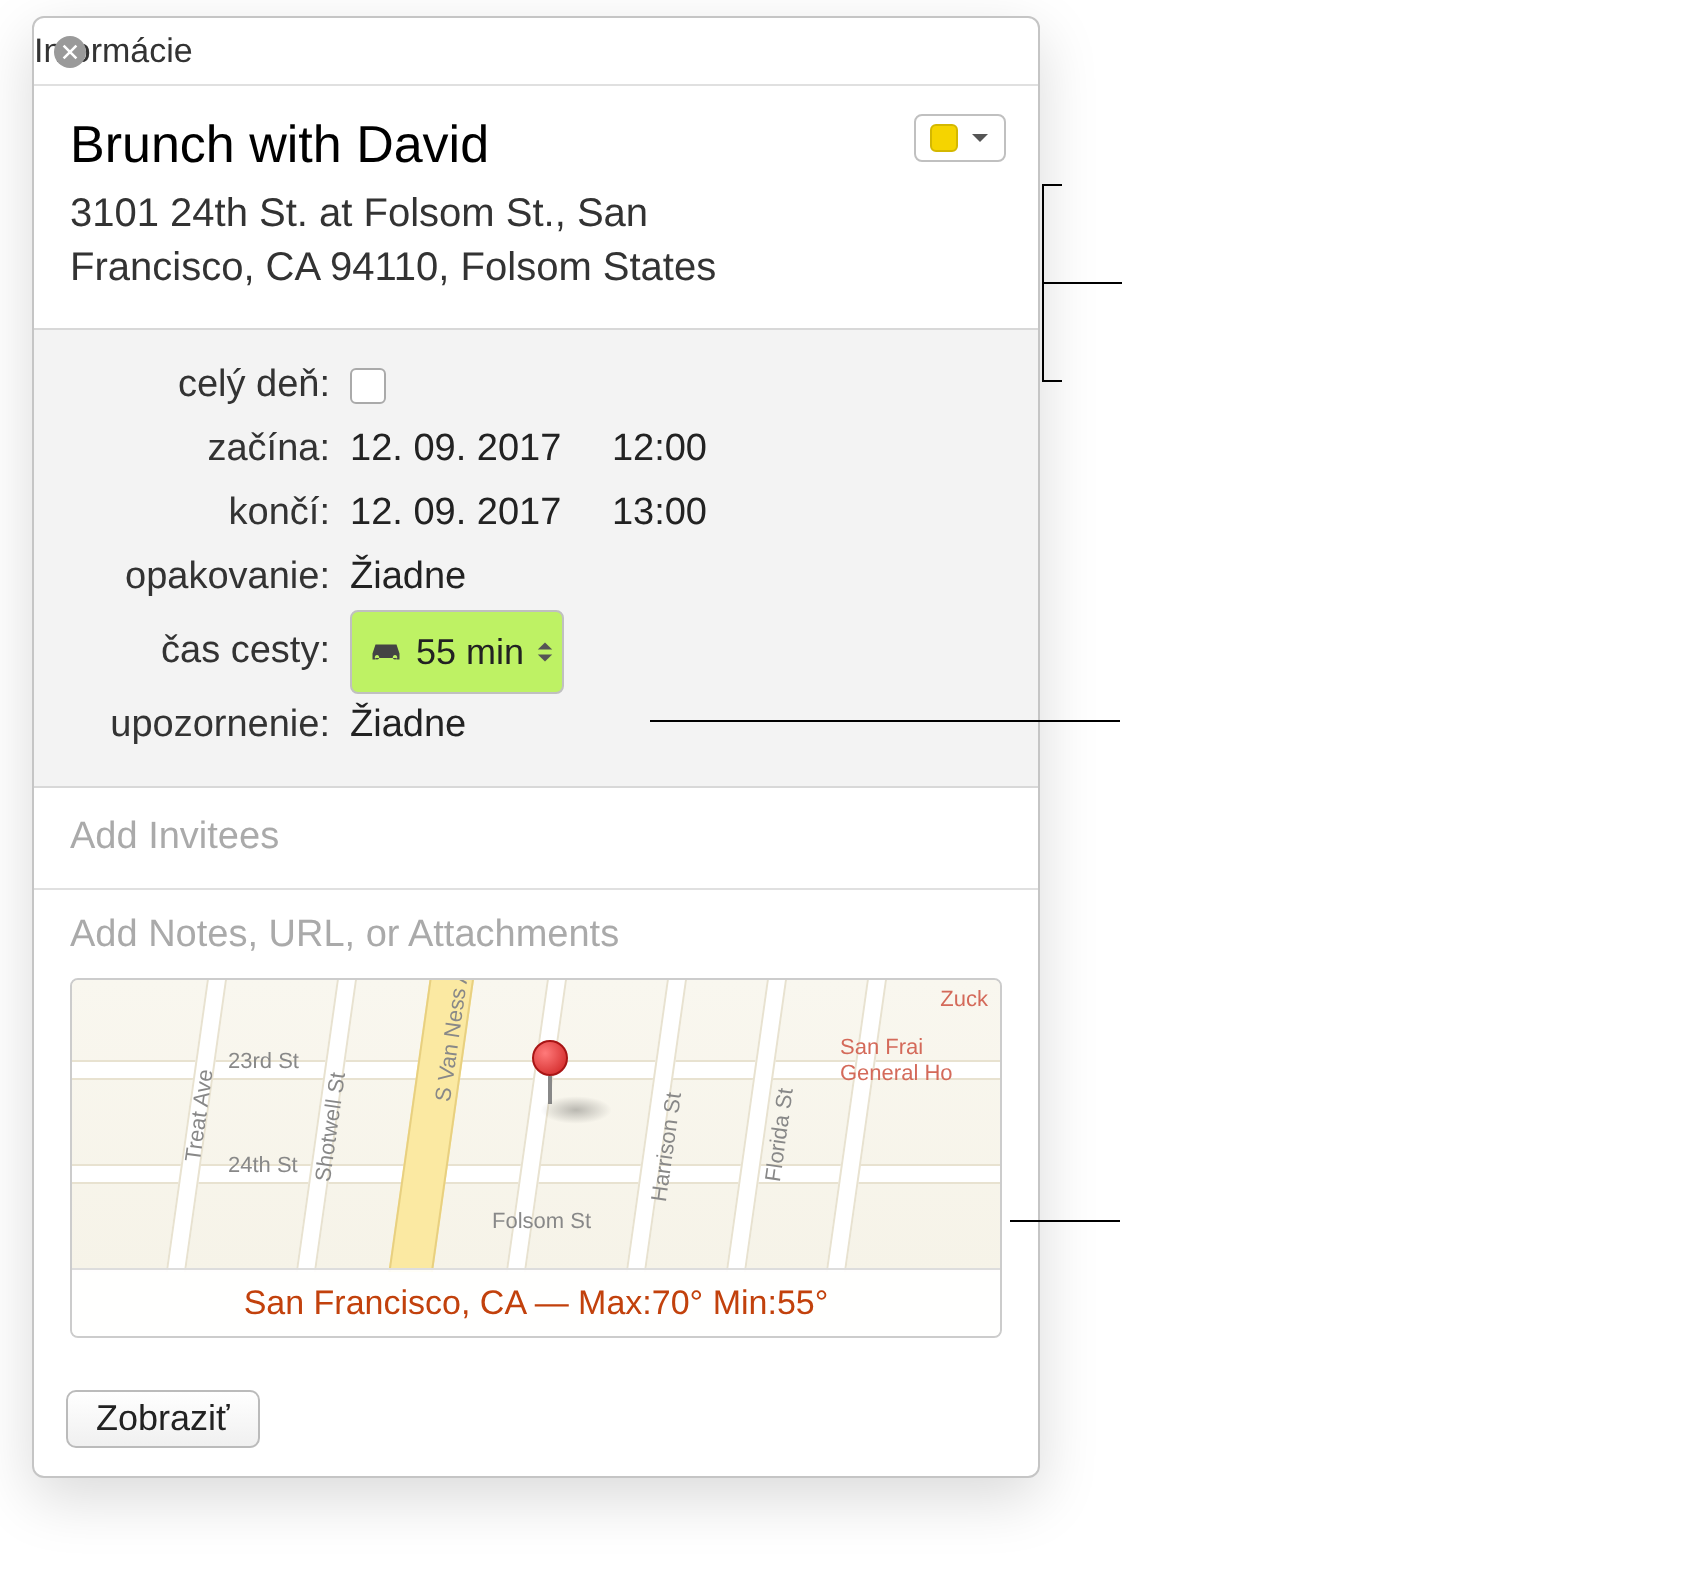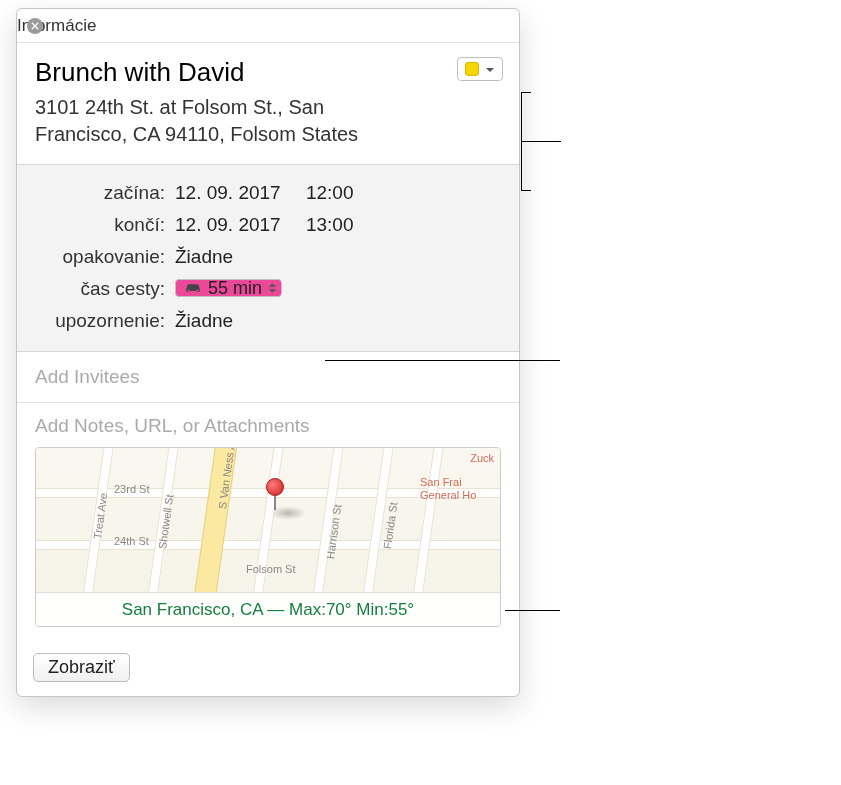--- a/index.html
+++ b/index.html
@@ -110,24 +110,24 @@
       border-radius: 3px;
       background: #fff;
       cursor: pointer;
     }
     .date-val { display: inline-block; margin-right: 20px; }
     .travel-picker {
       display: inline-flex;
       align-items: center;
       border: 1px solid #c0c0c0;
       border-radius: 4px;
-      background: #ec4899;
+      background: #bef264;
       padding: 2px 4px 2px 8px;
       cursor: pointer;
-      height: 18px;
+      height: 42px;
     }
     .travel-picker .car-icon { margin-right: 6px; display: flex; }
     .travel-picker .car-icon svg { width: 18px; height: 14px; fill: #444; }
     .travel-picker .travel-text { font-size: 18px; margin-right: 6px; }
     .stepper-arrows {
       display: flex;
       flex-direction: column;
       line-height: 0;
     }
     .stepper-arrows svg { width: 9px; height: 6px; fill: #555; }
@@ -231,21 +231,21 @@
     .weather-bar {
       position: absolute;
       left: 0; right: 0; bottom: 0;
       height: 34px;
       background: rgba(255,255,255,0.92);
       border-top: 1px solid #ddd;
       display: flex;
       align-items: center;
       justify-content: center;
       font-size: 17px;
-      color: #15803d;
+      color: #c2410c;
     }
     .footer {
       padding: 10px 16px 14px 16px;
     }
     .show-btn {
       font-size: 18px;
       padding: 3px 14px;
       border: 1px solid #bbb;
       border-radius: 5px;
       background: linear-gradient(#fff, #f0f0f0);
@@ -284,20 +284,26 @@
       <div class="cal-swatch"></div>
       <div class="cal-chev">
         <svg viewBox="0 0 10 8">
             <path d="M1 2 L5 6 L9 2 Z"></path>
           </svg>
       </div>
     </div>
   </div>
 
   <div class="details-section">
+    <div class="row">
+      <div class="row-label">celý deň:</div>
+      <div class="row-value">
+          <div class="checkbox"></div>
+        </div>
+    </div>
     <div class="row">
       <div class="row-label">začína:</div>
       <div class="row-value">
         <span class="date-val">12. 09. 2017</span>
         <span>12:00</span>
       </div>
     </div>
     <div class="row">
       <div class="row-label">končí:</div>
       <div class="row-value">

